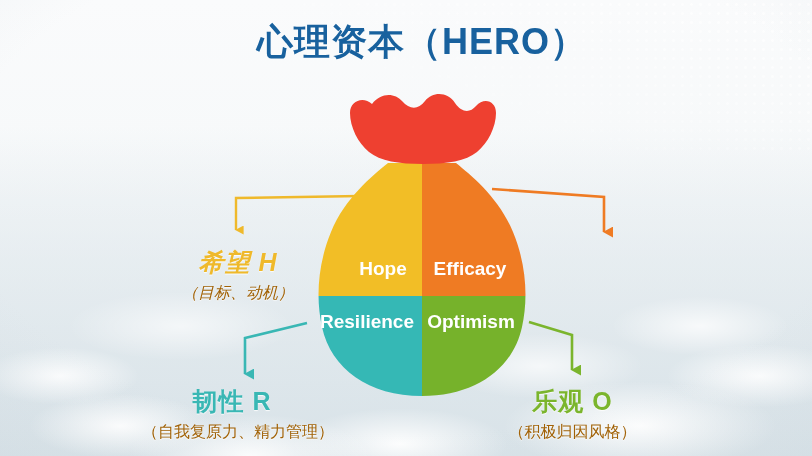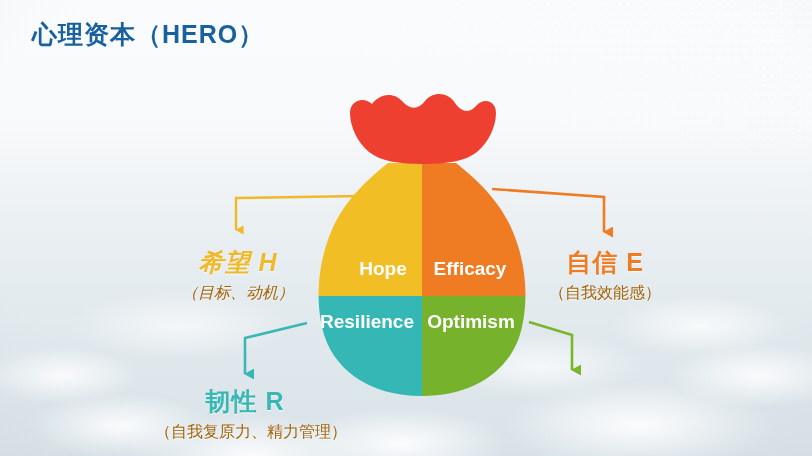--- a/index.html
+++ b/index.html
@@ -41,21 +41,22 @@
     opacity:.9;
   }
   .bg-vig{
     position:absolute; inset:0;
     background:radial-gradient(ellipse 100% 100% at 50% 40%, rgba(255,255,255,0) 55%, rgba(190,202,210,.30) 100%);
   }
 
   
   .title{
     position:absolute; left:0; right:0; top:18px;
-    font-size:25px; font-weight:bold;
+    text-align:center;
+    font-size:36px; font-weight:bold;
     color:#18619E;
     letter-spacing:1px;
     white-space:nowrap;
     padding-left:32px;
   }
 
   
   svg.scene{ position:absolute; left:0; top:0; width:812px; height:456px; }
 
   
@@ -66,21 +67,21 @@
   }
   .lbl .sub{
     display:block; margin-top:4px;
     font-size:16px; color:#a16207; font-weight:normal;
     text-shadow:0 1px 1px rgba(255,255,255,.8);
   }
   .lbl.center{ text-align:center; }
 
   #label-hope      { left:178px; top:246px; width:120px; text-align:center;font-style:italic; }
   #label-efficacy  { left:545px; top:246px; width:120px; text-align:center; }
-  #label-resilience{ left:155px; top:385px; width:180px; text-align:center; }
+  #label-resilience{ left:142px; top:385px; width:180px; text-align:center; }
   #label-optimism  { left:490px; top:385px; width:165px; text-align:center; }
 
   #label-hope .main{ color:#EFB92B; }
   #label-efficacy .main{ color:#EF7B23; }
   #label-resilience .main{ color:#39B7B4; }
   #label-optimism .main{ color:#7BB52D; }
 </style>
 </head>
 <body>
 
@@ -159,24 +160,24 @@
     <text x="470" y="275" text-anchor="middle" fill="#ffffff" font-family="Liberation Sans, DejaVu Sans, sans-serif" font-size="19" font-weight="bold">Efficacy</text>
     <text x="367" y="328" text-anchor="middle" fill="#ffffff" font-family="Liberation Sans, DejaVu Sans, sans-serif" font-size="19" font-weight="bold">Resilience</text>
     <text x="471" y="328" text-anchor="middle" fill="#ffffff" font-family="Liberation Sans, DejaVu Sans, sans-serif" font-size="19" font-weight="bold">Optimism</text>
   </svg>
 
   <div class="lbl center" id="label-hope">
     <span class="main">希望 H</span>
     <span class="sub">（目标、动机）</span>
   </div>
 
-  <div class="lbl center" id="label-efficacy">
-    <span class="main">自信 E</span>
-    <span class="sub">（自我效能感）</span>
-  </div>
 
   <div class="lbl center" id="label-resilience">
     <span class="main">韧性 R</span>
     <span class="sub">（自我复原力、精力管理）</span>
   </div>
 
+  <div class="lbl center" id="label-optimism">
+    <span class="main">乐观 O</span>
+    <span class="sub">（积极归因风格）</span>
+  </div>
 
 </div>
 
 </body></html>

